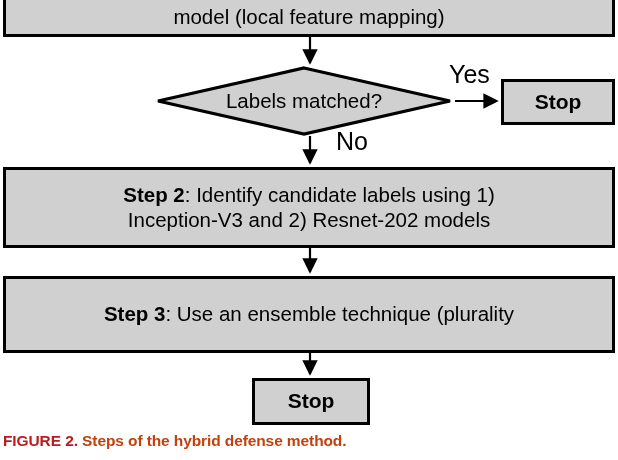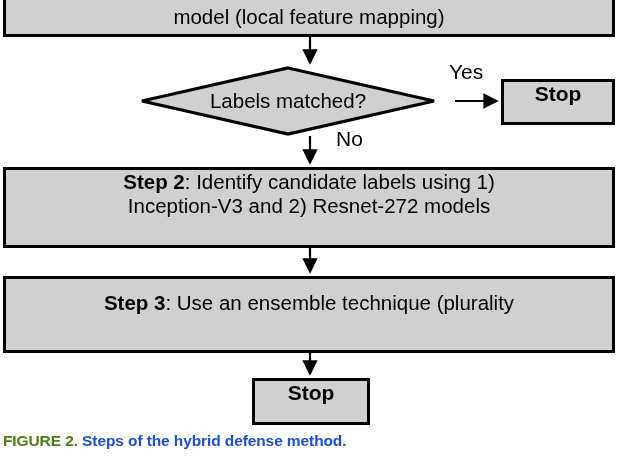--- a/index.html
+++ b/index.html
@@ -24,20 +24,21 @@
     height: 332px;
   }
 
   
   .node-box {
     position: absolute;
     box-sizing: border-box;
     background: #d0d0d0;
     border: 3px solid #000000;
     display: flex;
+    align-items: center;
     justify-content: center;
     text-align: center;
     line-height: 1.18;
   }
 
   
   #box-top {
     left: 3px;
     top: -30px;
     width: 612px;
@@ -88,21 +89,21 @@
     height: 47px;
     font-size: 21px;
     font-weight: bold;
   }
 
   .strong { font-weight: bold; }
 
   
   #decision-wrap {
     position: absolute;
-    left: 139px;
+    left: 155px;
     top: 66px;
     width: 298px;
     height: 70px;
   }
   #decision-wrap svg {
     position: absolute;
     left: 0;
     top: 0;
     display: block;
   }
@@ -115,21 +116,21 @@
     display: flex;
     align-items: center;
     justify-content: center;
     font-size: 20.5px;
     pointer-events: none;
   }
 
   
   .edge-label {
     position: absolute;
-    font-size: 21px;
+    font-size: 25px;
     white-space: nowrap;
   }
   #label-yes { left: 449px; top: 60px; }
   #label-no  { left: 336px; top: 127px; text-align: right; }
 
   
   #connectors {
     position: absolute;
     left: 0;
     top: 0;
@@ -142,24 +143,24 @@
   #caption {
     position: absolute;
     left: 3px;
     top: 432px;
     font-size: 15.5px;
     font-weight: bold;
     letter-spacing: -0.1px;
     white-space: nowrap;
   }
   #caption-figure-no {
-    color: #4d7c0f;
+    color: #b91c1c;
   }
   #caption-title {
-    color: #1d4ed8;
+    color: #c2410c;
   }
 </style>
 </head>
 <body>
 
 <div id="figure-root">
 
   <div class="node-box" id="box-top">
     <span class="box-text">model (local feature mapping)</span>
   </div>
@@ -174,21 +175,21 @@
   <div class="edge-label" id="label-yes">Yes</div>
   <div class="edge-label" id="label-no">No</div>
 
   <div class="node-box" id="box-stop-right">
     <span>Stop</span>
   </div>
 
   <div class="node-box" id="box-step2">
     <span>
       <span class="strong">Step 2</span><span>: Identify candidate labels using 1)</span><br>
-      <span>Inception-V3 and 2) Resnet-272 models</span>
+      <span>Inception-V3 and 2) Resnet-202 models</span>
     </span>
   </div>
 
   <div class="node-box" id="box-step3">
     <span>
       <span class="strong">Step 3</span><span>: Use an ensemble technique (plurality</span><br>
     </span>
   </div>
 
   <div class="node-box" id="box-stop-bottom">

